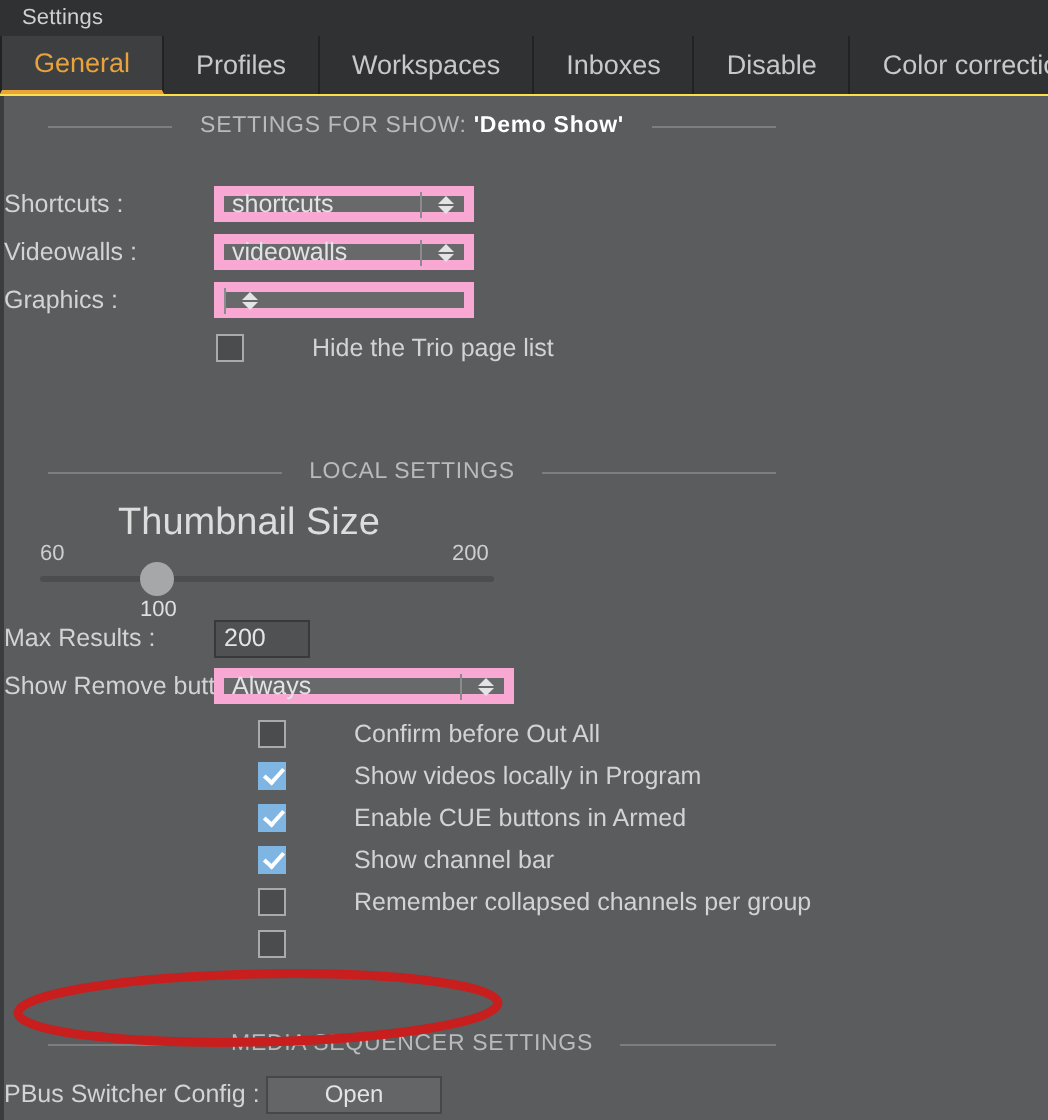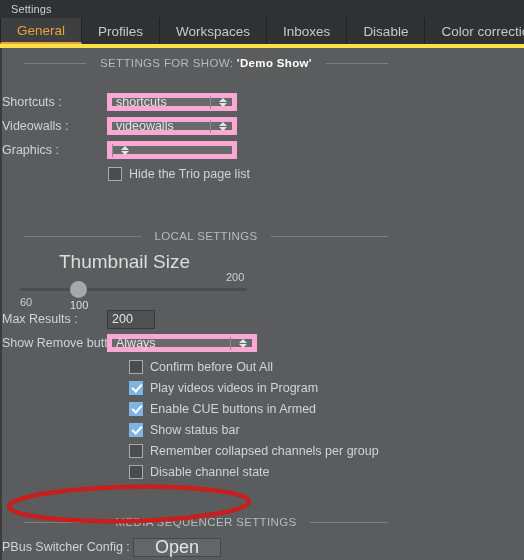--- a/index.html
+++ b/index.html
@@ -37,21 +37,21 @@
     color: #cfd0d1;
     letter-spacing: .1px;
   }
 
   
   .tabbar {
     height: 30px;
     background: #2f3133;
     display: flex;
     align-items: stretch;
-    border-bottom: 4px solid #fde047;
+    border-bottom: 1px solid #fde047;
     box-sizing: border-box;
   }
   .tab {
     display: flex;
     align-items: center;
     justify-content: center;
     padding: 0 16px;
     font-size: 13.5px;
     color: #c7c8c9;
     border-right: 1px solid #202224;
@@ -184,20 +184,21 @@
     cursor: text;
   }
 
   
   .cbrow {
     display: flex;
     align-items: center;
     height: 19px;
     margin-bottom: 2px;
     padding-left: 127px;
+    gap: 27px;
   }
   .cbox {
     width: 14px;
     height: 14px;
     box-sizing: border-box;
     margin-right: 7px;
     flex: 0 0 auto;
     position: relative;
     cursor: default;
   }
@@ -239,21 +240,20 @@
     text-align: center;
     font-size: 19px;
     color: #dcdddd;
   }
   .slider-min {
     position: absolute;
     left: 18px;
     top: 20px;
     font-size: 11px;
     color: #cdcecf;
-    margin-top: 25px;
   }
   .slider-max {
     position: absolute;
     left: 224px;
     top: 20px;
     font-size: 11px;
     color: #cdcecf;
   }
   .slider-track {
     position: absolute;
@@ -288,21 +288,21 @@
   
   .btn {
     width: 88px;
     height: 19px;
     background: #636567;
     border: 1px solid #45474a;
     box-sizing: border-box;
     display: flex;
     align-items: center;
     justify-content: center;
-    font-size: 18px;
+    font-size: 12px;
     color: #e3e4e5;
     cursor: pointer;
   }
 
   
   .annot {
     position: absolute;
     left: 3px;
     top: 436px;
     width: 250px;
@@ -436,37 +436,36 @@
         </span>
       </div>
     </div>
 
     <div class="cbrow">
       <span class="cbox off"></span>
       <span class="cblabel">Confirm before Out All</span>
     </div>
     <div class="cbrow">
       <span class="cbox on"></span>
-      <span class="cblabel">Play videos videos in Program</span>
+      <span class="cblabel">Show videos locally in Program</span>
     </div>
     <div class="cbrow">
       <span class="cbox on"></span>
       <span class="cblabel">Enable CUE buttons in Armed</span>
     </div>
     <div class="cbrow">
       <span class="cbox on"></span>
-      <span class="cblabel">Show status bar</span>
+      <span class="cblabel">Show channel bar</span>
     </div>
     <div class="cbrow">
       <span class="cbox off"></span>
       <span class="cblabel">Remember collapsed channels per group</span>
     </div>
     <div class="cbrow">
       <span class="cbox off"></span>
-      <span class="cblabel">Disable channel state</span>
     </div>
 
     <div class="spacer-l"></div>
 
     <div class="section-head">
       <div class="rule left"></div>
       <div class="sh-label">MEDIA SEQUENCER SETTINGS</div>
       <div class="rule right"></div>
     </div>
 

